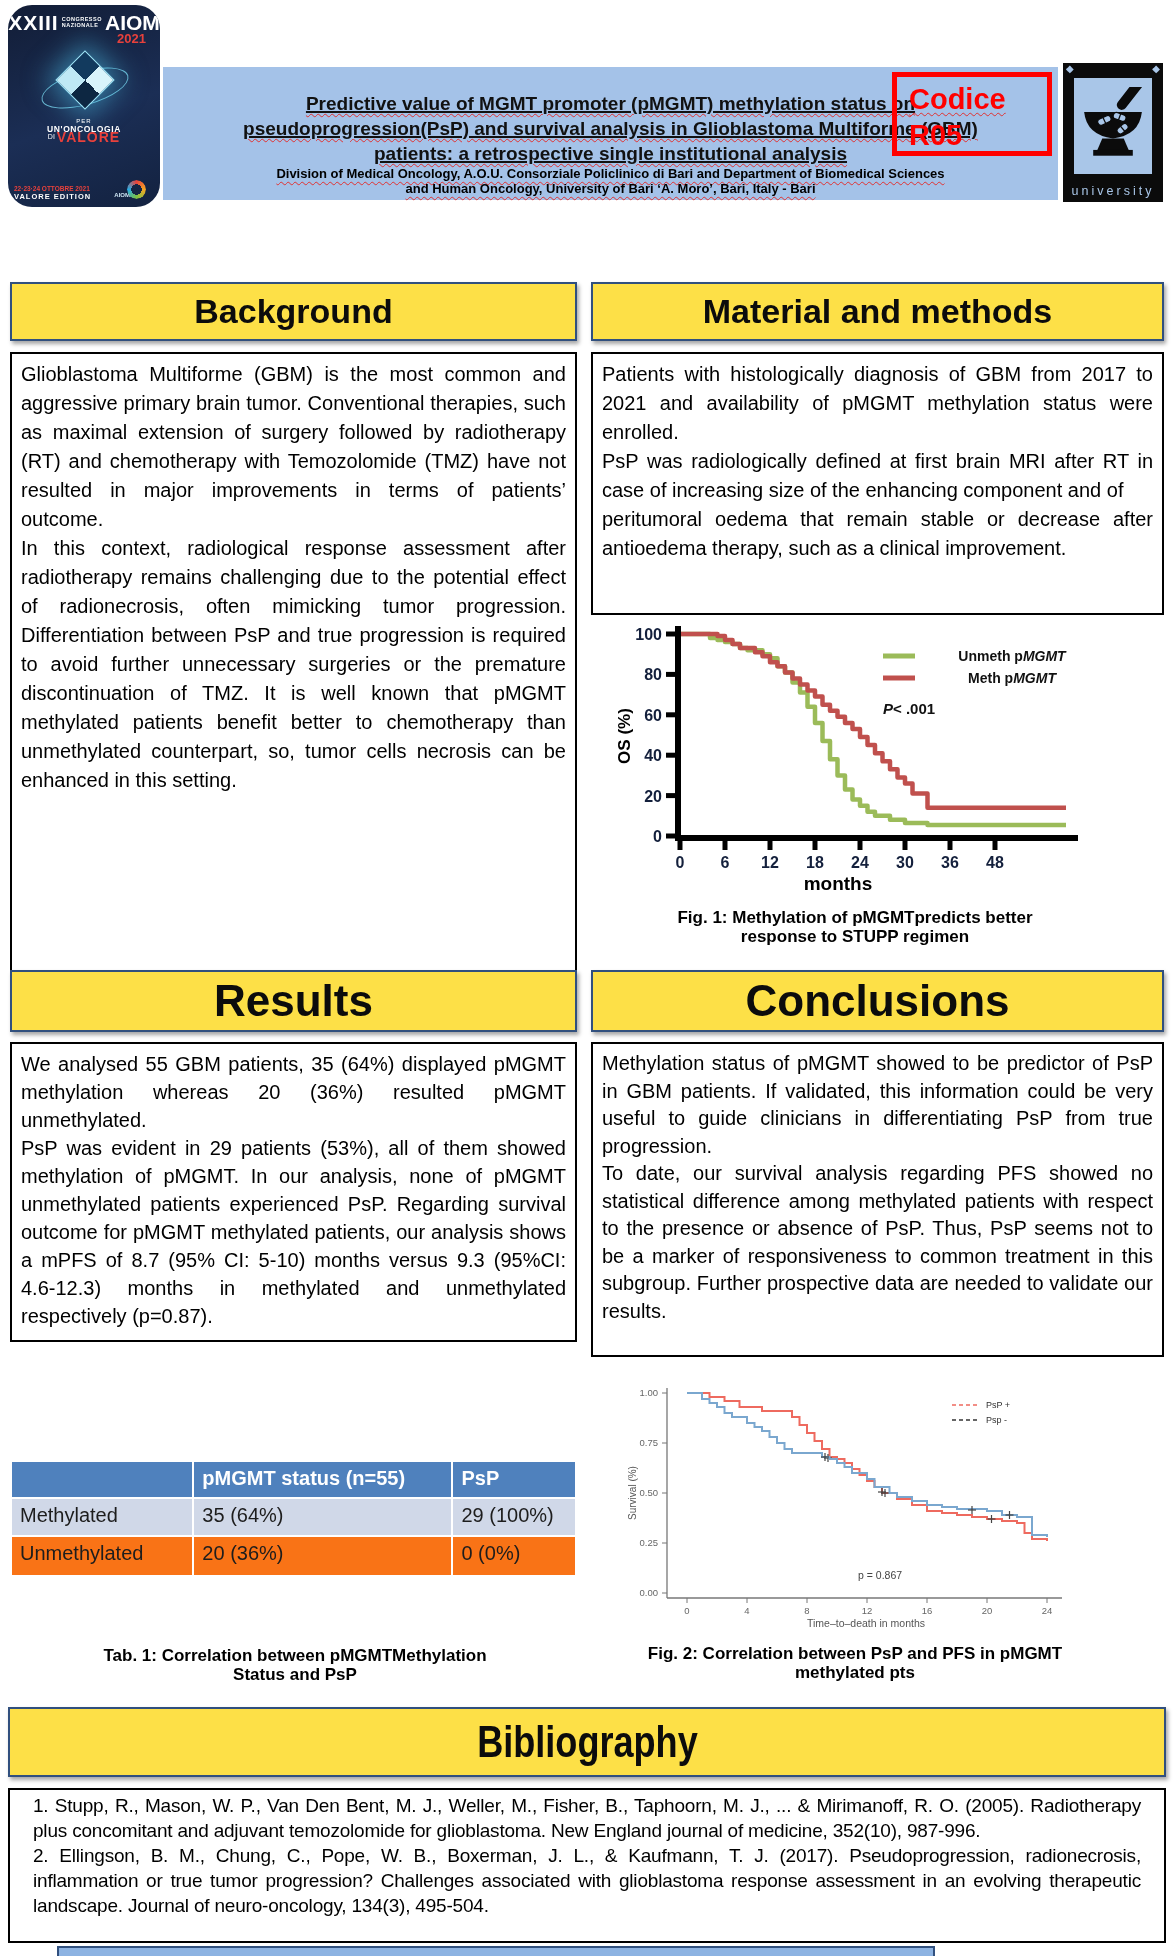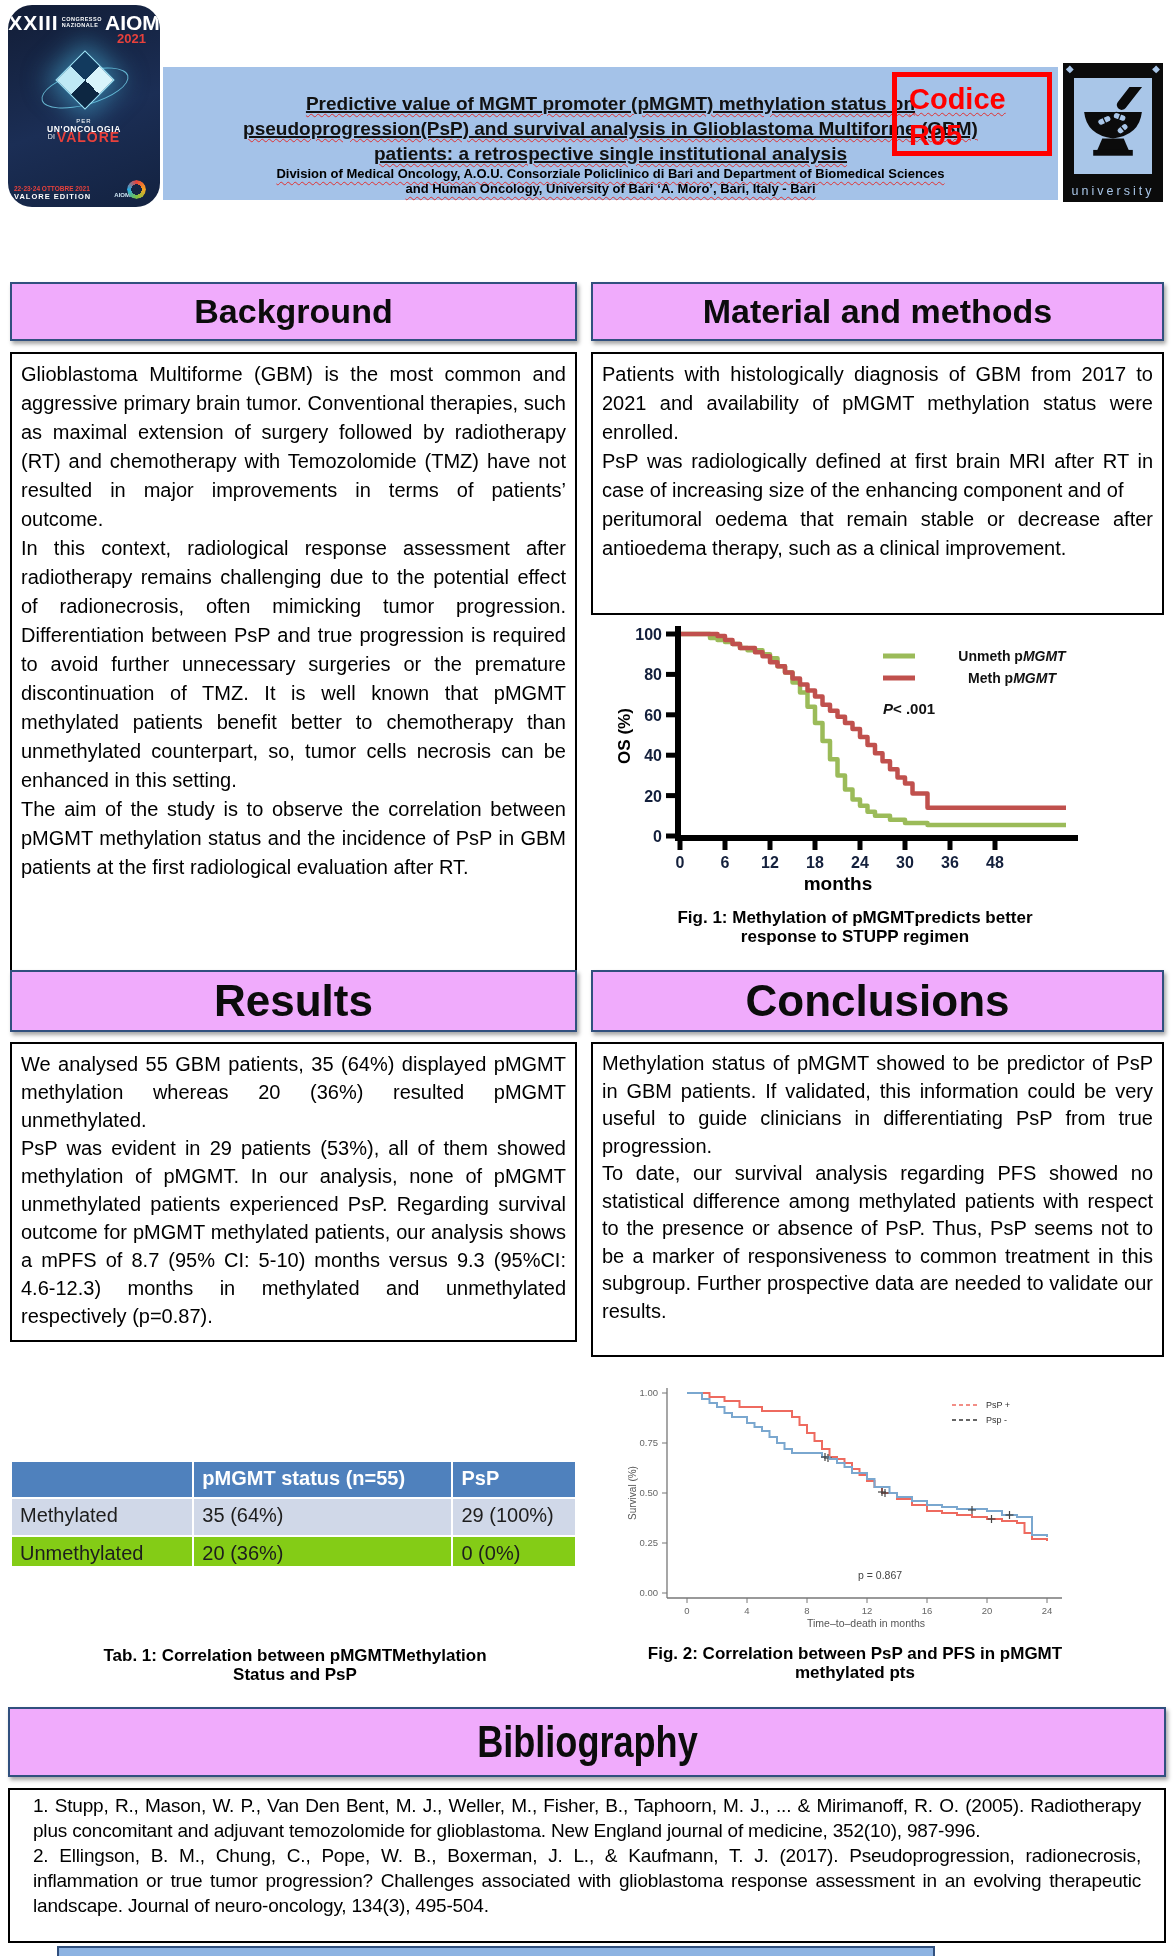--- a/index.html
+++ b/index.html
@@ -49,41 +49,41 @@
           color:#ff0000;font-weight:bold;font-size:29px;line-height:36px;padding:4px 0 0 12px;box-sizing:border-box;}
 
   .unilogo{left:1063px;top:63px;width:100px;height:139px;background:#0b0b0b;}
   .uni-diamond{position:absolute;color:#a9c6e8;font-size:10px;line-height:10px;}
   .uni-inner{position:absolute;left:11px;top:15px;width:78px;height:96px;background:#a9c6e8;
              display:flex;align-items:center;justify-content:center;}
   .uni-label{position:absolute;left:0;bottom:4px;width:100%;text-align:center;color:#a9c6e8;
              font-size:12.5px;letter-spacing:3px;}
 
   
-  .sec-head{background:#f0abfc;border:2px solid #31507e;box-shadow:2px 3px 4px rgba(0,0,0,.35);
+  .sec-head{background:#fde047;border:2px solid #31507e;box-shadow:2px 3px 4px rgba(0,0,0,.35);
             display:flex;align-items:center;justify-content:center;font-weight:bold;color:#0c0c0c;box-sizing:border-box;}
   .head-sm{font-size:34px;}
   .head-lg{font-size:44px;}
   .body-box{background:#fff;border:2px solid #000;box-sizing:border-box;padding:6px 9px;overflow:hidden;}
   .body-box p{margin:0;text-align:justify;font-size:20px;}
   .lh-bg p{line-height:29px;}
   .lh-mm p{line-height:29px;}
   .lh-rs p{line-height:28px;}
   .lh-cc p{line-height:27.5px;}
 
   .caption{font-weight:bold;font-size:17px;line-height:19px;text-align:center;color:#000;}
 
   
   .tbl{left:12px;top:1462px;width:563px;}
   .tbl-row{display:flex;gap:2px;margin-bottom:2px;border-radius:6px;}
   .tbl-cell{box-sizing:border-box;padding:5px 8px;font-size:20px;}
   .tbl-head .tbl-cell{background:#4f81bd;color:#fff;font-weight:bold;height:35px;}
   .c1{width:181px;} .c2{width:258px;} .c3{width:122px;}
   .row-a .tbl-cell{background:#d0d8e8;height:36px;color:#1d1d1d;}
-  .row-b .tbl-cell{background:#84cc16;height:29px;color:#1d1d1d;}
+  .row-b .tbl-cell{background:#f97316;height:38px;color:#1d1d1d;}
 
   svg text{font-family:"Liberation Sans",sans-serif;}
 
   .strip{left:57px;top:1946px;width:878px;height:10px;background:#8db3e2;border:2px solid #31507e;border-bottom:none;box-sizing:border-box;}
   .biblio-body{font-size:19px;line-height:25px;letter-spacing:-0.2px;}
   .biblio-body p{font-size:19px;line-height:25px;}
 </style>
 </head>
 <body>
 
@@ -157,21 +157,20 @@
     </div>
     <div class="uni-label">university</div>
   </div>
 
   <div class="abs sec-head head-sm" style="left:10px;top:282px;width:567px;height:59px;">Background</div>
   <div class="abs sec-head head-sm" style="left:591px;top:282px;width:573px;height:59px;">Material and methods</div>
 
   <div class="abs body-box lh-bg" style="left:10px;top:352px;width:567px;height:671px;">
       <p>Glioblastoma Multiforme (GBM) is the most common and aggressive primary brain tumor. Conventional therapies, such as maximal extension of surgery followed by radiotherapy (RT) and chemotherapy with Temozolomide (TMZ) have not resulted in major improvements in terms of patients’ outcome.</p>
       <p>In this context, radiological response assessment after radiotherapy remains challenging due to the potential effect of radionecrosis, often mimicking tumor progression. Differentiation between PsP and true progression is required to avoid further unnecessary surgeries or the premature discontinuation of TMZ. It is well known that pMGMT methylated patients benefit better to chemotherapy than unmethylated counterpart, so, tumor cells necrosis can be enhanced in this setting.</p>
-      <p>The aim of the study is to observe the correlation between pMGMT methylation status and the incidence of PsP in GBM patients at the first radiological evaluation after RT.</p>
     </div>
   <div class="abs body-box lh-mm" style="left:591px;top:352px;width:573px;height:263px;">
       <p>Patients with histologically diagnosis of GBM from 2017 to 2021 and availability of pMGMT methylation status were enrolled.</p>
       <p>PsP was radiologically defined at first brain MRI after RT in case of increasing size of the enhancing component and of</p>
       <p>peritumoral oedema that remain stable or decrease after antioedema therapy, such as a clinical improvement.</p>
     </div>
 
   <svg id="fig1-svg" class="abs" style="left:600px;top:616px;" width="500" height="284">
       <path d="M 80.0 18.0 H 102.5 V 18.0 H 110.0 V 22.0 H 117.5 V 24.1 H 125.0 V 26.1 H 132.5 V 28.1 H 140.0 V 32.1 H 147.5 V 34.2 H 162.5 V 38.2 H 170.0 V 42.2 H 177.5 V 50.3 H 185.0 V 56.4 H 192.5 V 66.5 H 200.0 V 76.6 H 207.5 V 90.7 H 215.0 V 106.9 H 222.5 V 125.1 H 230.0 V 143.2 H 237.5 V 159.4 H 245.0 V 173.5 H 252.5 V 183.6 H 260.0 V 189.7 H 267.5 V 195.8 H 275.0 V 199.8 H 290.0 V 203.8 H 305.0 V 206.9 H 327.5 V 208.9 H 395.0 V 208.9 H 466" fill="none" stroke="#9bbb59" stroke-width="4.5" stroke-linejoin="round"></path>
       <path d="M 80.0 18.0 H 110.0 V 18.0 H 117.5 V 20.0 H 125.0 V 24.1 H 132.5 V 28.1 H 140.0 V 32.1 H 155.0 V 36.2 H 162.5 V 40.2 H 170.0 V 46.3 H 177.5 V 50.3 H 185.0 V 56.4 H 192.5 V 62.4 H 200.0 V 68.5 H 207.5 V 74.6 H 215.0 V 80.6 H 222.5 V 88.7 H 230.0 V 94.8 H 237.5 V 100.8 H 245.0 V 106.9 H 252.5 V 112.9 H 260.0 V 121.0 H 267.5 V 129.1 H 275.0 V 137.2 H 282.5 V 145.3 H 290.0 V 153.3 H 297.5 V 161.4 H 305.0 V 167.5 H 312.5 V 177.6 H 327.5 V 191.7 H 395.0 V 191.7 H 466" fill="none" stroke="#c0504d" stroke-width="4.5" stroke-linejoin="round"></path>

